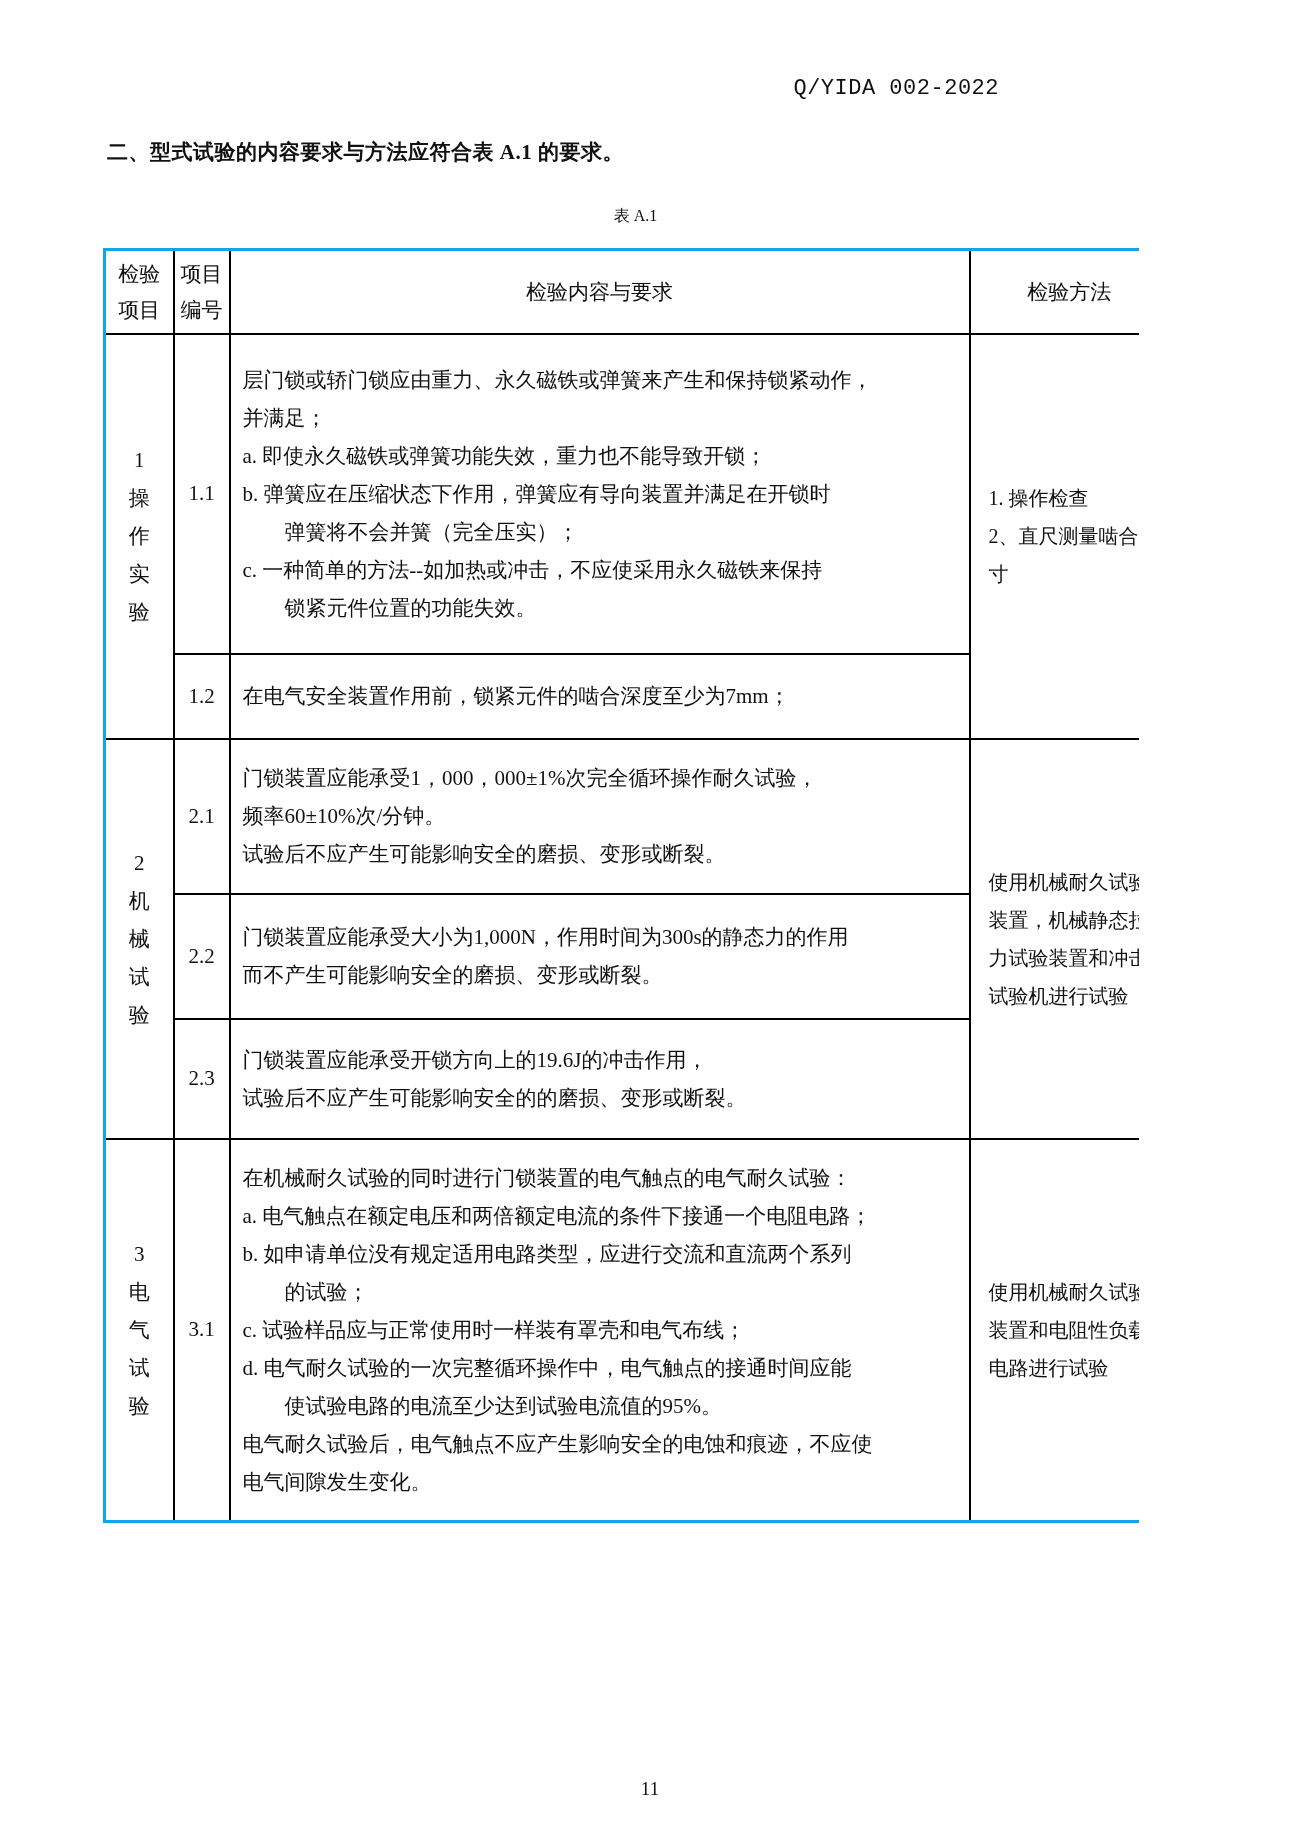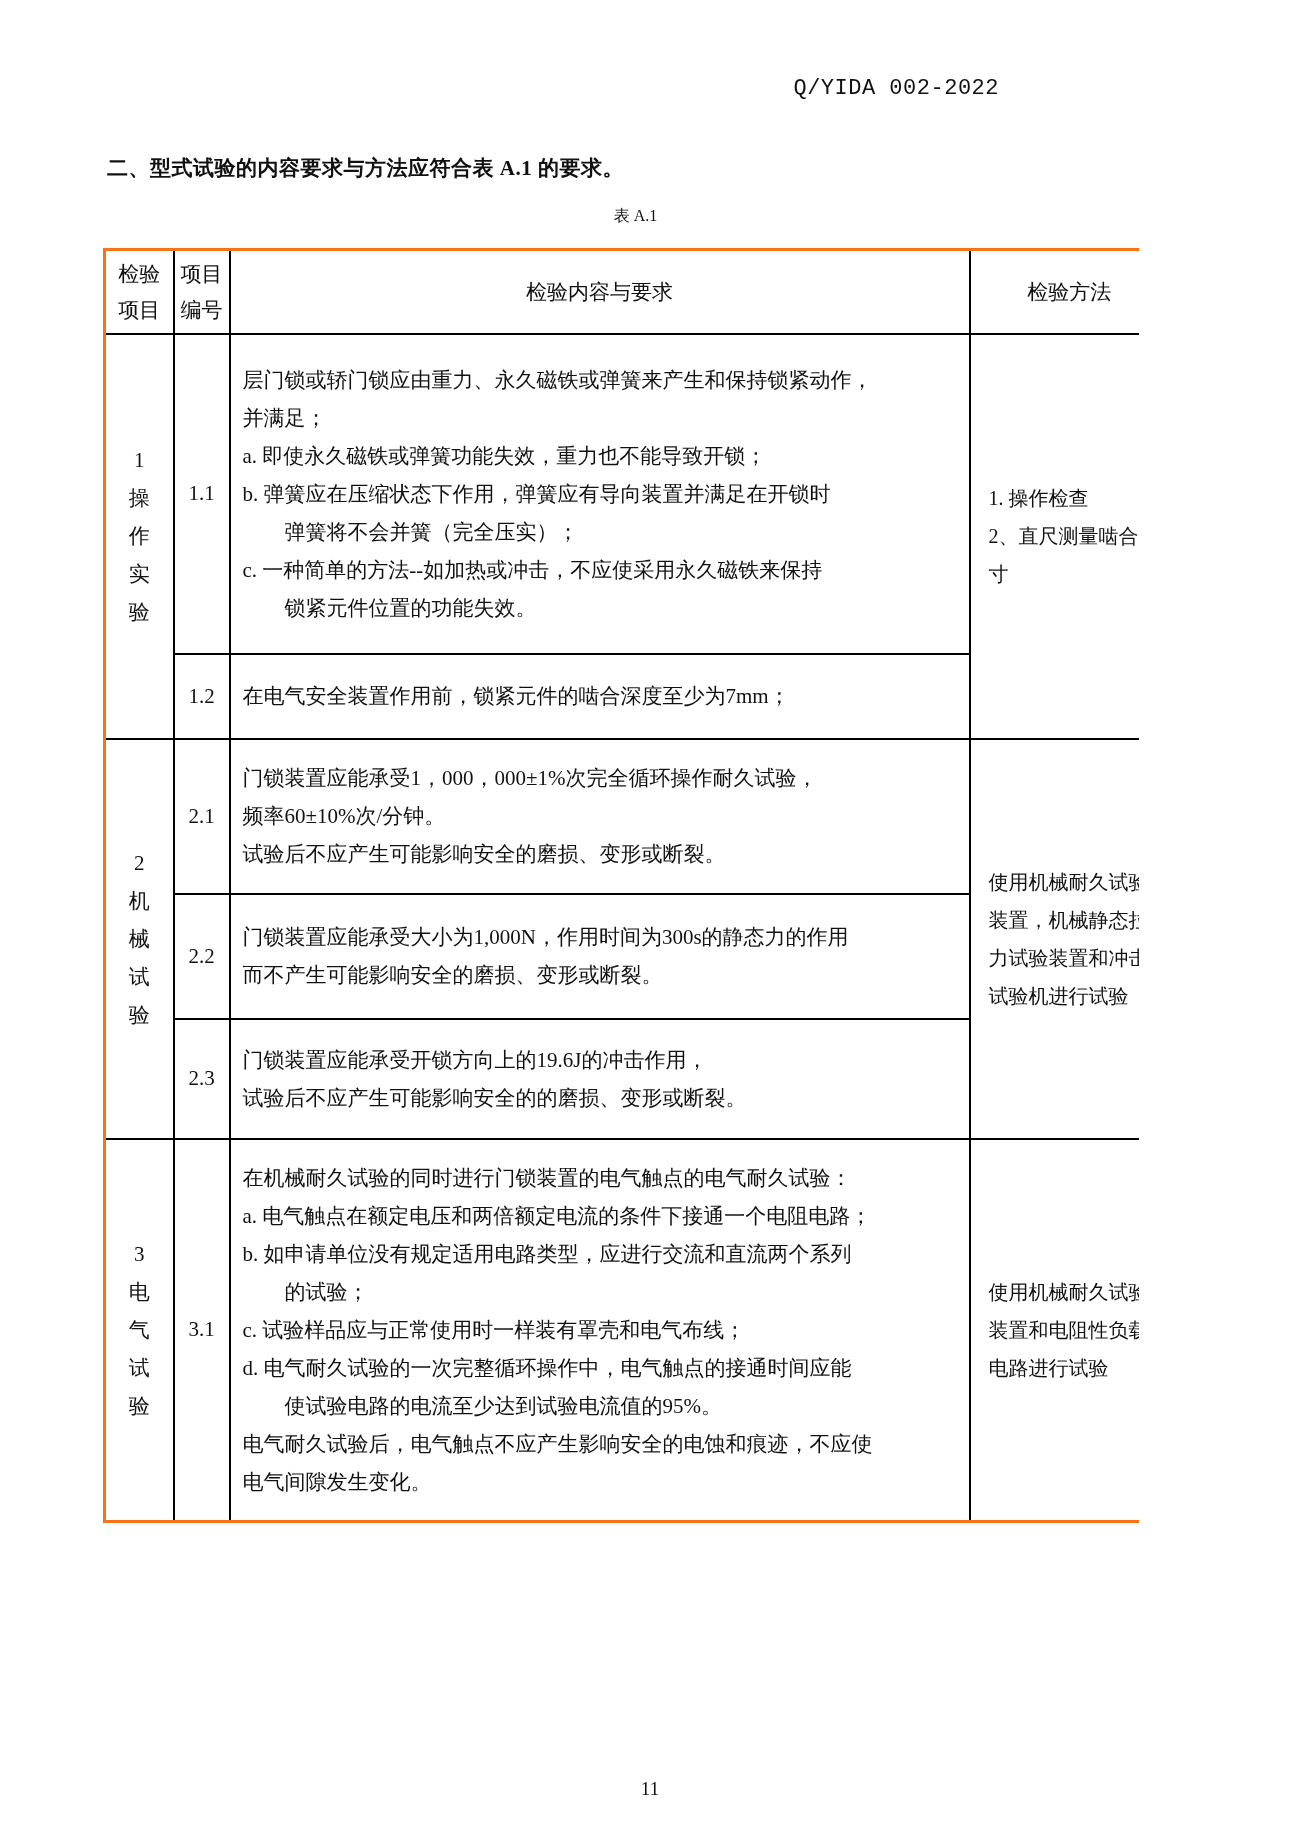--- a/index.html
+++ b/index.html
@@ -21,38 +21,37 @@
     font-size: 22px;
     letter-spacing: 0.5px;
   }
   .heading {
     position: absolute;
     top: 138px;
     left: 107px;
     font-size: 21px;
     font-weight: bold;
     letter-spacing: 0.5px;
-    margin-top: 16px;
   }
   .table-title {
     position: absolute;
     top: 206px;
     left: 103px;
     width: 1065px;
     text-align: center;
     font-size: 16px;
   }
   table.spec-table {
     position: absolute;
     top: 248px;
     left: 103px;
     width: 1065px;
     border-collapse: collapse;
     table-layout: fixed;
-    border: 3px solid #f97316;
+    border: 3px solid #0ea5e9;
     font-size: 21px;
   }
   .spec-table td, .spec-table th {
     border: 2px solid #000;
     vertical-align: middle;
     font-weight: normal;
     overflow: hidden;
   }
   .spec-table th {
     white-space: pre-wrap;

